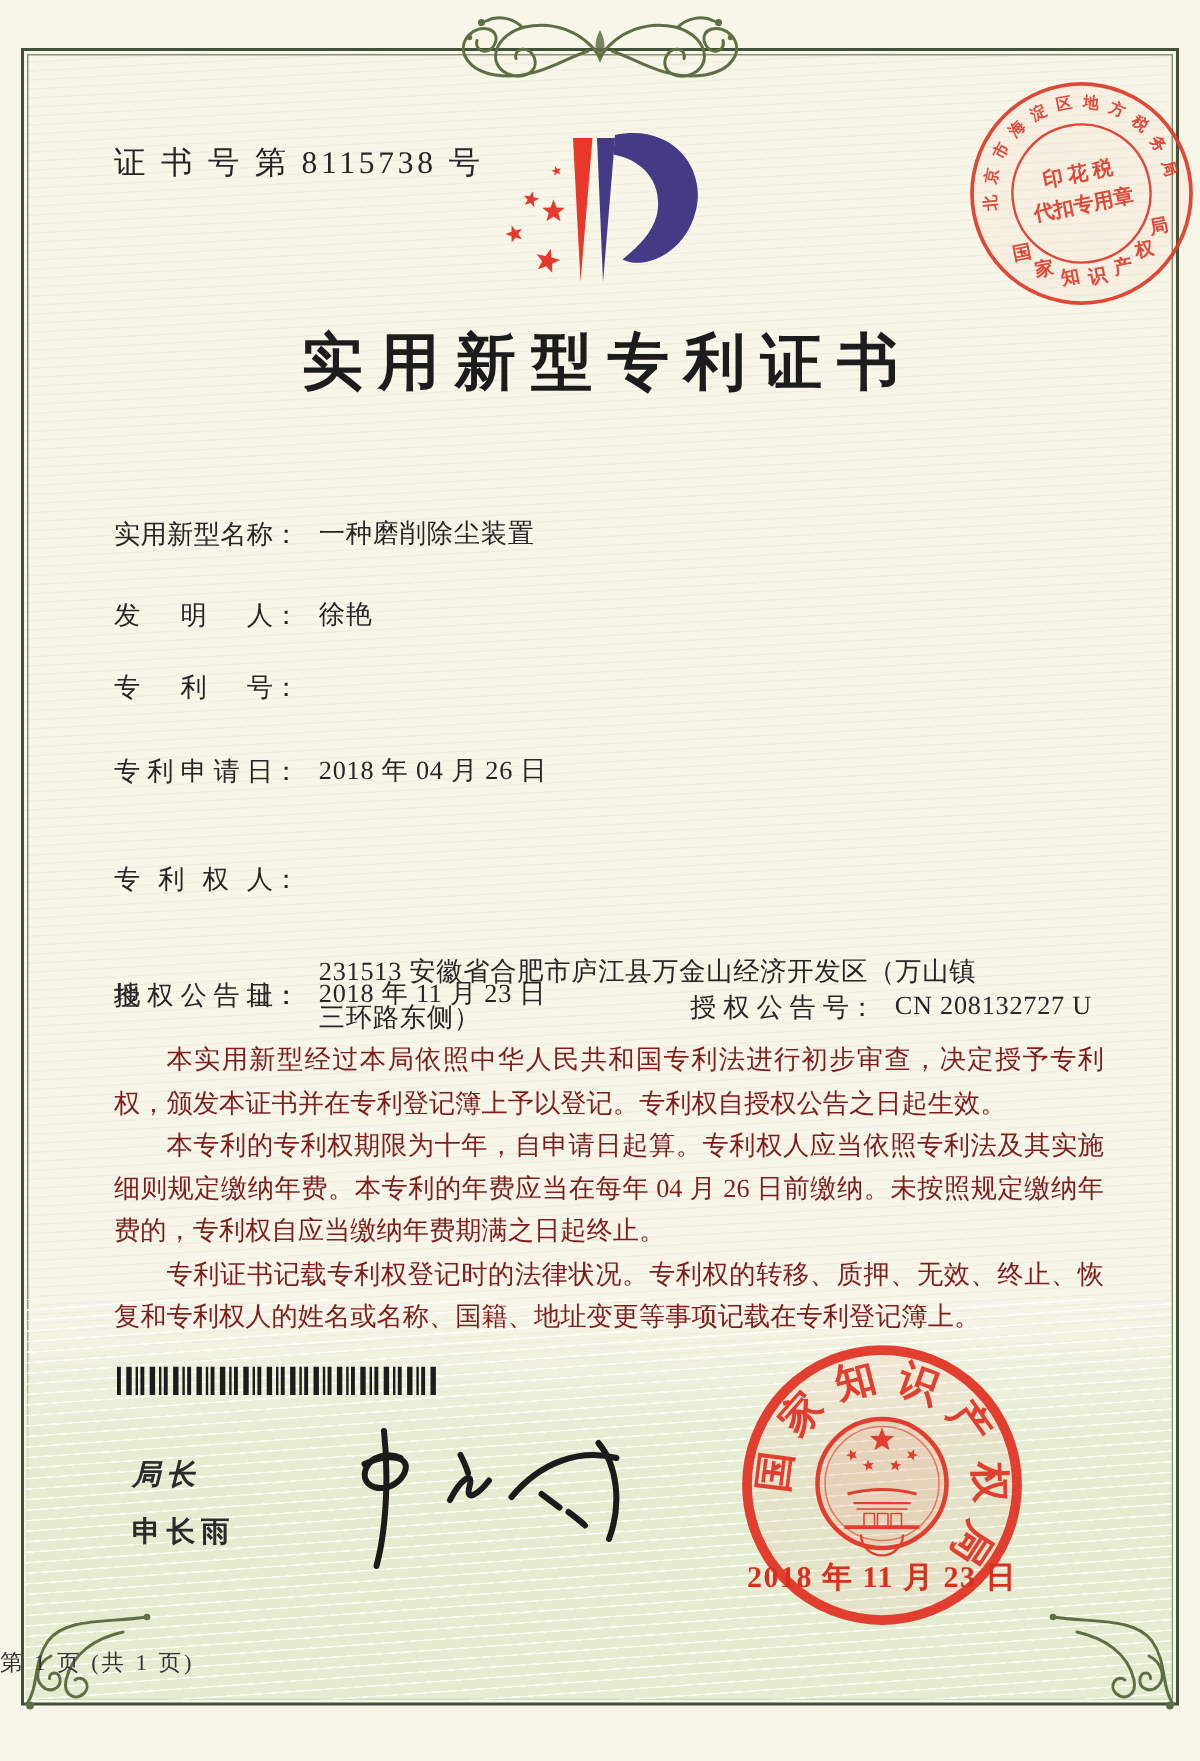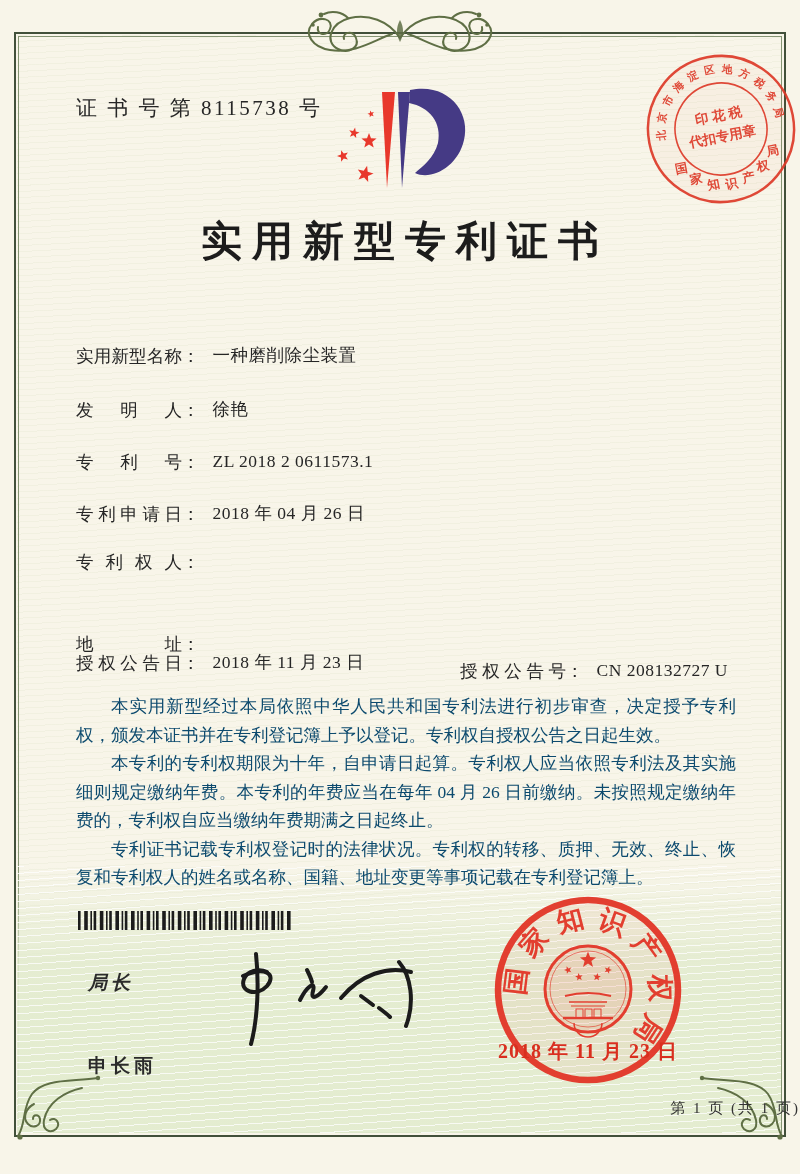--- a/index.html
+++ b/index.html
@@ -37,34 +37,34 @@
     position:absolute; left:642px; top:50px; width:158px; height:158px;
     transform:rotate(-11deg); opacity:0.92;
   }
   .tax-stamp text{font-family:"Liberation Serif","DejaVu Serif",serif;}
   .field{position:absolute; left:76px; display:flex; align-items:center; font-size:17.5px;}
   .flabel{display:inline-block; width:106px; text-align:justify; text-align-last:justify; white-space:normal;}
   .fcolon{margin-right:13px;}
   .fvalue{white-space:pre-line; max-width:525px; line-height:31px; letter-spacing:0.5px;}
   .paras{
     position:absolute; left:76px; top:692px; width:660px;
-    font-size:17.5px; line-height:28.5px; text-align:justify; color:#0c4a6e;
+    font-size:17.5px; line-height:28.5px; text-align:justify; color:#7f1d1d;
   }
   .paras p{margin:0; text-indent:2em;}
   .barcode{position:absolute; left:78px; top:911px; width:218px; height:19px;}
   .director-title{position:absolute; left:88px; top:970px; font-size:19px; letter-spacing:4px; font-weight:600; color:#2b2b2b;font-style:italic;}
-  .director-name{position:absolute; left:88px; top:1008px; font-size:19px; letter-spacing:4px; font-weight:600; color:#2b2b2b;margin-top:45px;}
+  .director-name{position:absolute; left:88px; top:1008px; font-size:19px; letter-spacing:4px; font-weight:600; color:#2b2b2b;}
   .signature{position:absolute; left:195px; top:942px; width:245px; height:112px;}
   .seal{position:absolute; left:490px; top:892px; width:196px; height:196px; opacity:0.94;}
   .seal text{font-family:"Liberation Serif","DejaVu Serif",serif;}
   .seal-date{
     position:absolute; left:496px; top:1038px; width:184px; text-align:center;
     color:#d92f1f; font-size:20px; font-weight:700; letter-spacing:1px;
   }
-  .footer{position:absolute; left:0; right:0; top:1099px; text-align:right; font-size:15px; letter-spacing:2px; color:#333;}
+  .footer{position:absolute; left:0; right:0; top:1099px; text-align:left; font-size:15px; letter-spacing:2px; color:#333;}
   .ornament-top{position:absolute; left:272px; top:8px; width:256px; height:56px;}
   .corner{position:absolute; width:92px; height:72px; bottom:32px;}
   .corner.bl{left:10px;}
   .corner.br{right:10px; transform:scaleX(-1);}
 </style>
 </head>
 <body>
 
 <div class="page">
 
@@ -153,34 +153,35 @@
     <span class="fvalue">一种磨削除尘装置</span>
   </div>
   <div class="field" style="top:394px">
     <span class="flabel">发明人</span>
       <span class="fcolon">：</span>
     <span class="fvalue">徐艳</span>
   </div>
   <div class="field" style="top:446px">
     <span class="flabel">专利号</span>
       <span class="fcolon">：</span>
-    <span class="fvalue">ZL 2018 2 0611573.1</span>
   </div>
   <div class="field" style="top:498px">
     <span class="flabel">专利申请日</span>
       <span class="fcolon">：</span>
     <span class="fvalue">2018 年 04 月 26 日</span>
   </div>
-  <div class="field" style="top:550px">
+  <div class="field" style="top:574px">
     <span class="flabel">专利权人</span>
       <span class="fcolon">：</span>
   </div>
   <div class="field" style="top:632px">
     <span class="flabel">地址</span>
       <span class="fcolon">：</span>
+    <span class="fvalue">231513 安徽省合肥市庐江县万金山经济开发区（万山镇
+三环路东侧）</span>
   </div>
 
   <div class="field" style="top:647px">
     <span class="flabel">授权公告日</span>
       <span class="fcolon">：</span>
     <span class="fvalue">2018 年 11 月 23 日</span>
   </div>
   <div class="field" style="left:460px; top:655px">
     <span class="flabel">授权公告号</span>
       <span class="fcolon">：</span>

